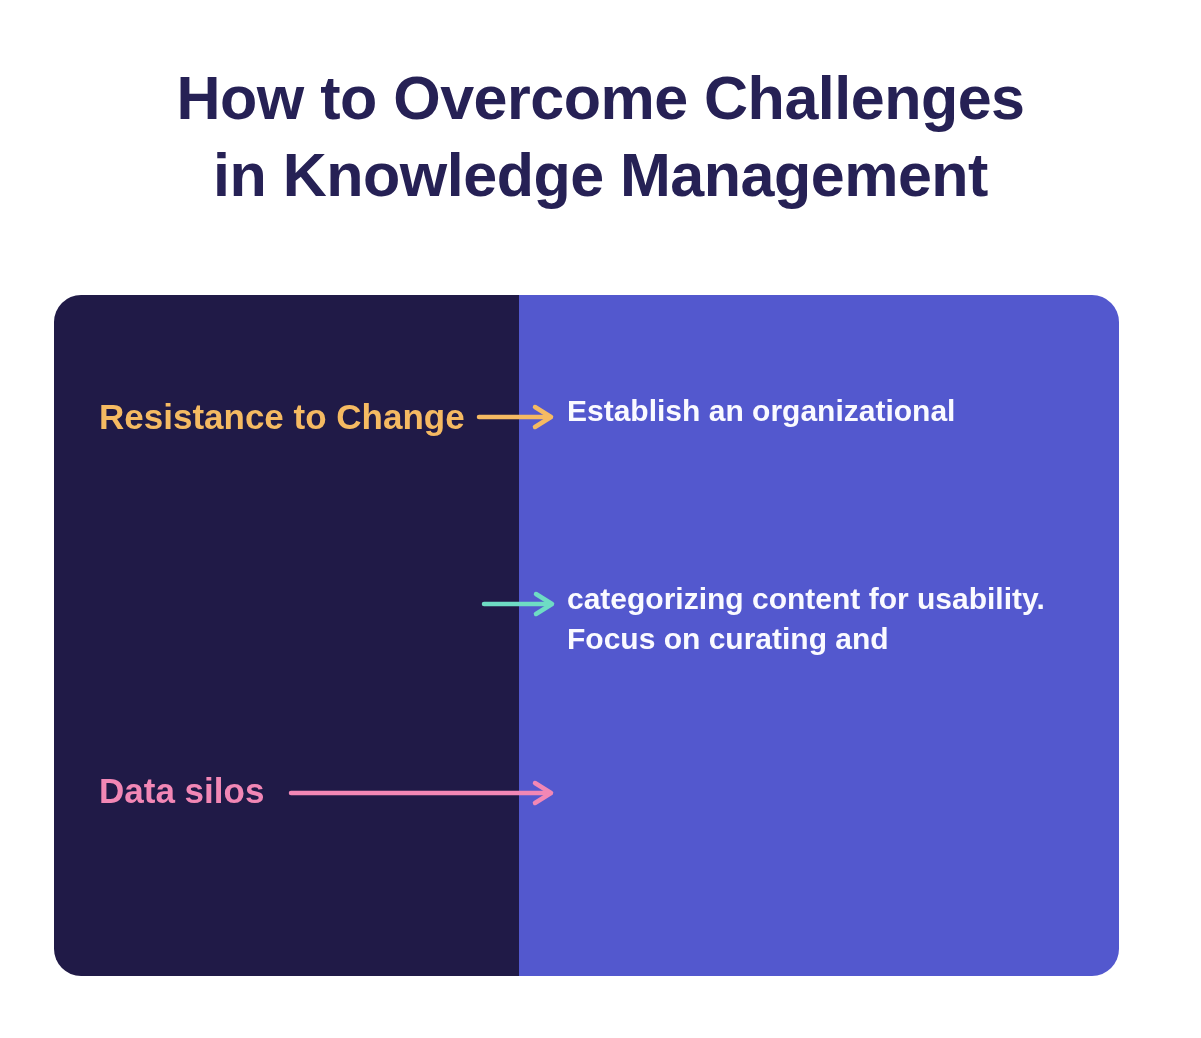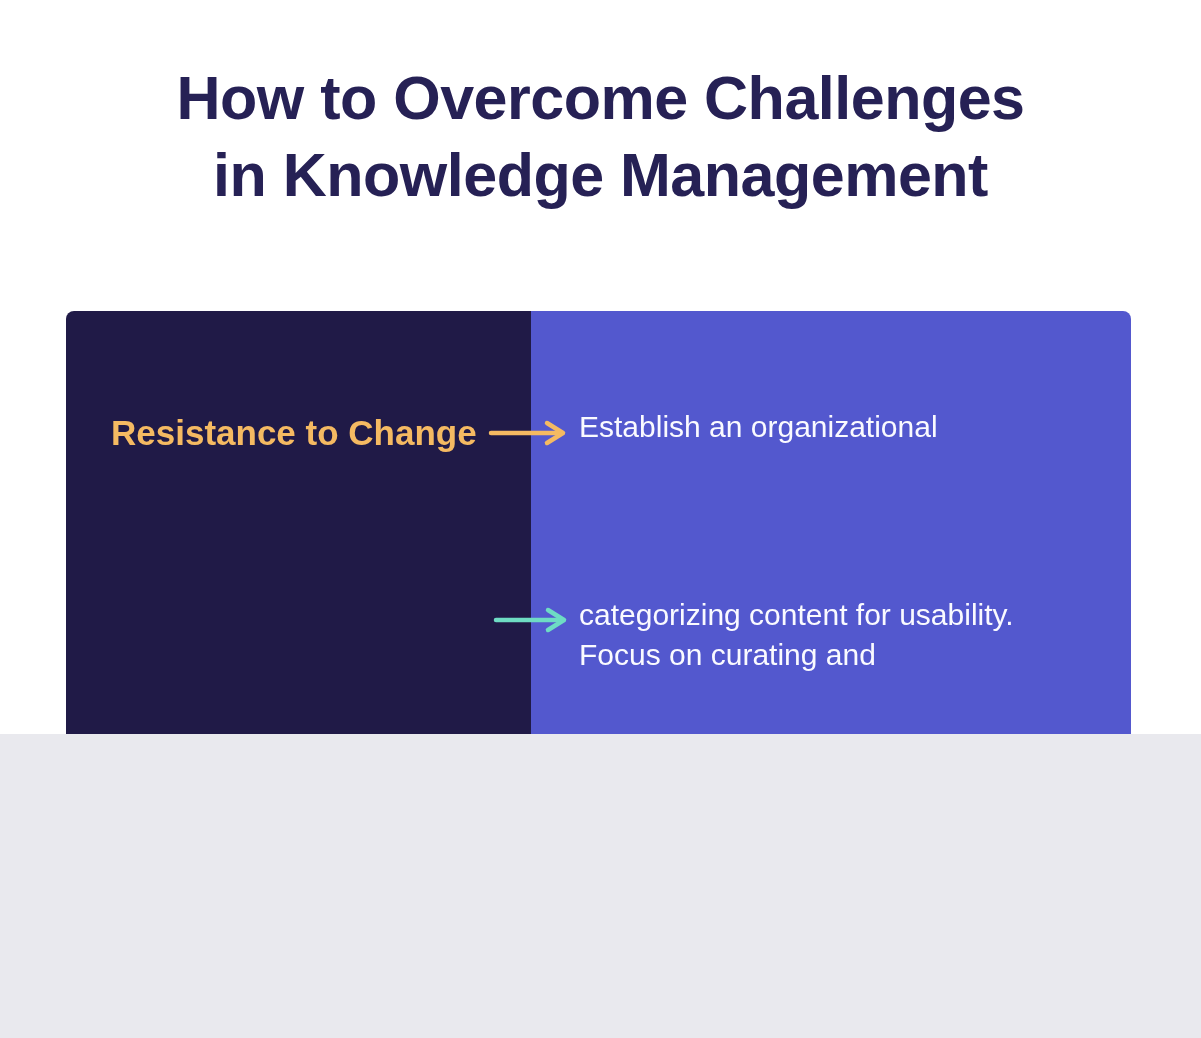--- a/index.html
+++ b/index.html
@@ -7,43 +7,42 @@
     --title-text:#262155;
     --panel-dark:#201a47;
     --panel-light:#5358ce;
     --solution-text:#fafaff;
   }
   *{margin:0;padding:0;box-sizing:border-box;}
   html,body{background:#e9e9ee;}
   body{font-family:"Liberation Sans","DejaVu Sans",sans-serif;}
   .page{
     position:relative;
-    width:1201px;height:734px;
+    width:1201px;height:1038px;
     background:var(--page-bg);
     overflow:hidden;
     margin:0 auto;
   }
   .title{
     position:absolute;
     top:60px;left:0;right:0;
     text-align:center;
     color:var(--title-text);
     font-size:61px;
     font-weight:700;
     line-height:77px;
     letter-spacing:-0.5px;
   }
   .title-line{display:block;}
   .card{
     position:absolute;
-    left:66px;top:295px;
+    left:54px;top:295px;
     width:1065px;height:681px;
-    border-radius:8px;
+    border-radius:27px;
     background:linear-gradient(to right, var(--panel-dark) 0, var(--panel-dark) 465px, var(--panel-light) 465px, var(--panel-light) 100%);
-    margin-top:16px;
   }
   .row-label{
     position:absolute;
     left:45px;
     font-size:35px;
     font-weight:700;
     line-height:44px;
     white-space:nowrap;
   }
   .label-1{top:100px;}
@@ -56,21 +55,21 @@
   .arrow-1{left:421px;top:105px;}
   .arrow-2{left:426px;top:292px;}
   .arrow-3{left:233px;top:481px;}
   .solution{
     position:absolute;
     left:513px;
     width:540px;
     color:var(--solution-text);
     font-size:30px;
     line-height:40px;
-    font-weight:400;
+    font-weight:700;
   }
   .solution-1{top:96px;}
   .solution-2{top:284px;}
   .solution-3{top:477px;}
   .solution-line{display:block;}
 </style>
 </head>
 <body>
 
 <div class="page">
@@ -93,20 +92,21 @@
 
     <svg class="arrow arrow-2" width="78" height="34" viewBox="0 0 78 34" style="color: rgb(110, 220, 196);">
       <path d="M4 17 H66" stroke="currentColor" stroke-width="4.5" stroke-linecap="round" fill="none"></path>
       <path d="M56 7 L72 17 L56 27" stroke="currentColor" stroke-width="4.5" stroke-linecap="round" stroke-linejoin="round" fill="none"></path>
     </svg>
     <div class="solution solution-2">
       <span class="solution-line">categorizing content for usability.</span>
       <span class="solution-line">Focus on curating and</span>
     </div>
 
+    <div class="row-label label-3" style="color: rgb(242, 135, 181);">Data silos</div>
     <svg class="arrow arrow-3" width="270" height="34" viewBox="0 0 270 34" style="color: rgb(242, 135, 181);">
       <path d="M4 17 H258" stroke="currentColor" stroke-width="4.5" stroke-linecap="round" fill="none"></path>
       <path d="M248 7 L264 17 L248 27" stroke="currentColor" stroke-width="4.5" stroke-linecap="round" stroke-linejoin="round" fill="none"></path>
     </svg>
     <div class="solution solution-3">
     </div>
 
   </div>
 </div>
 

